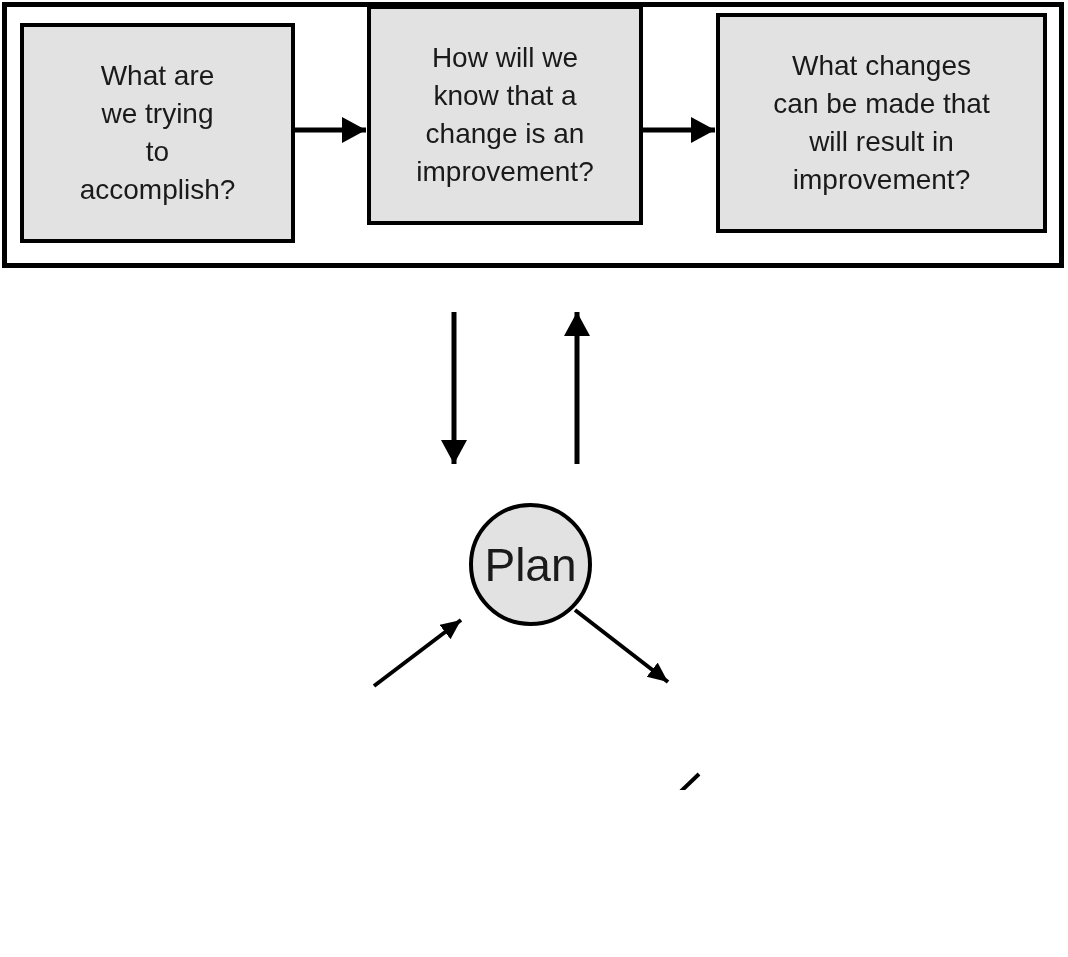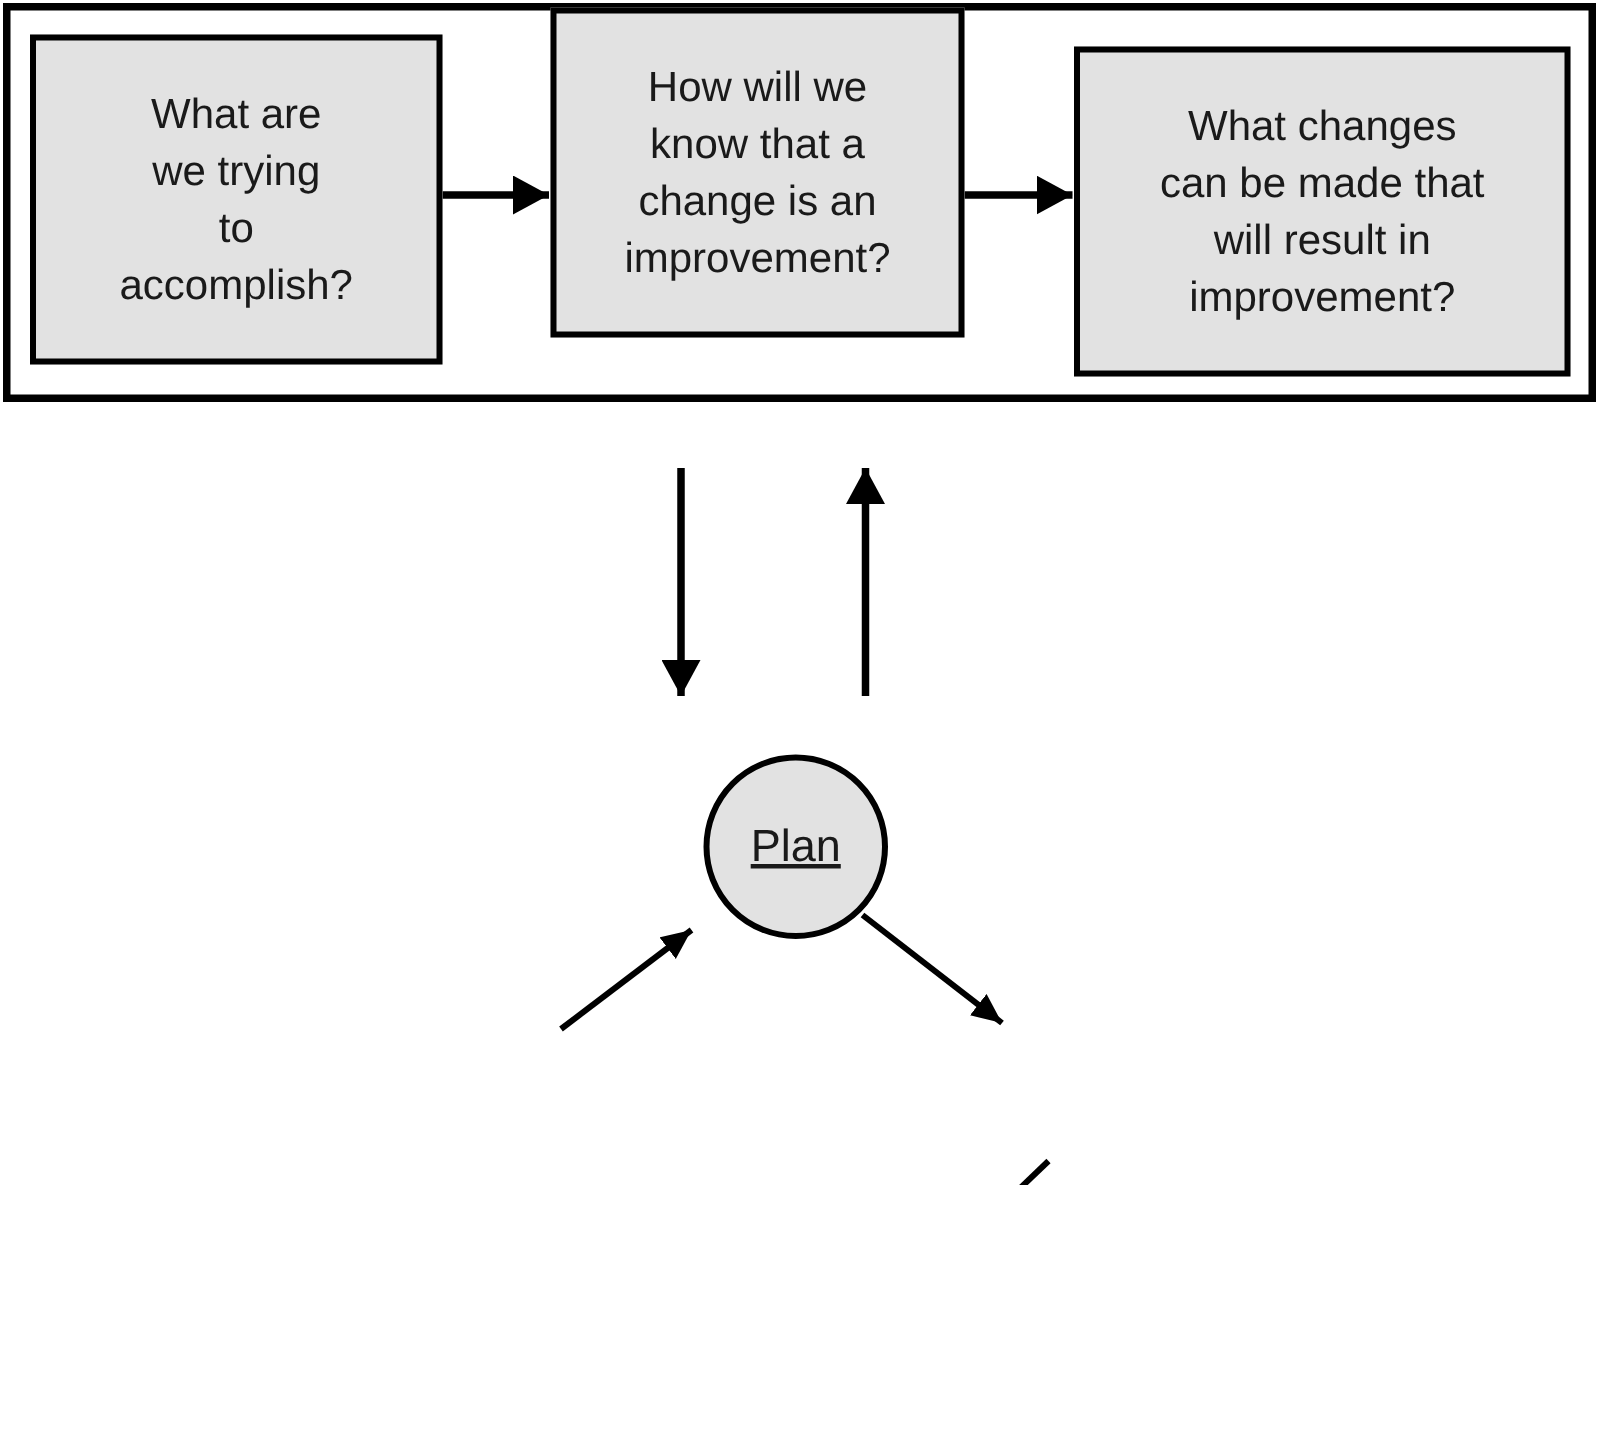--- a/index.html
+++ b/index.html
@@ -42,35 +42,34 @@
     text-align: center;
   }
   .qbox .qtext {
     white-space: pre-line;
     font-size: 28px;
     line-height: 38px;
     color: var(--text);
   }
   .qbox1 { left: 20px;  top: 23px; width: 275px; height: 220px; }
   .qbox2 { left: 367px; top: 5px; width: 276px; height: 220px; }
-  .qbox3 { left: 716px; top: 31px; width: 331px; height: 220px; }
+  .qbox3 { left: 716px; top: 13px; width: 331px; height: 220px; }
   .cycle-node {
     position: absolute;
     width: 123px; height: 123px;
     border: 4px solid var(--line);
     border-radius: 50%;
     background: var(--node-fill);
     display: flex;
     align-items: center;
     justify-content: center;
   }
   .cycle-node .ntext {
-    font-size: 30px;
+    font-size: 46px;
     color: var(--text);
-    text-decoration: underline;
   }
   .node-plan  { left: 469px; top: 503px; }
   .node-do    { left: 681px; top: 668px; }
   .node-study { left: 466px; top: 831px; }
   .node-act   { left: 267px; top: 667px; }
   .shaft-lg { stroke: var(--line); stroke-width: 5px; }
   .shaft-md { stroke: var(--line); stroke-width: 4px; }
   .ah { fill: var(--line); }
 </style>
 </head>

